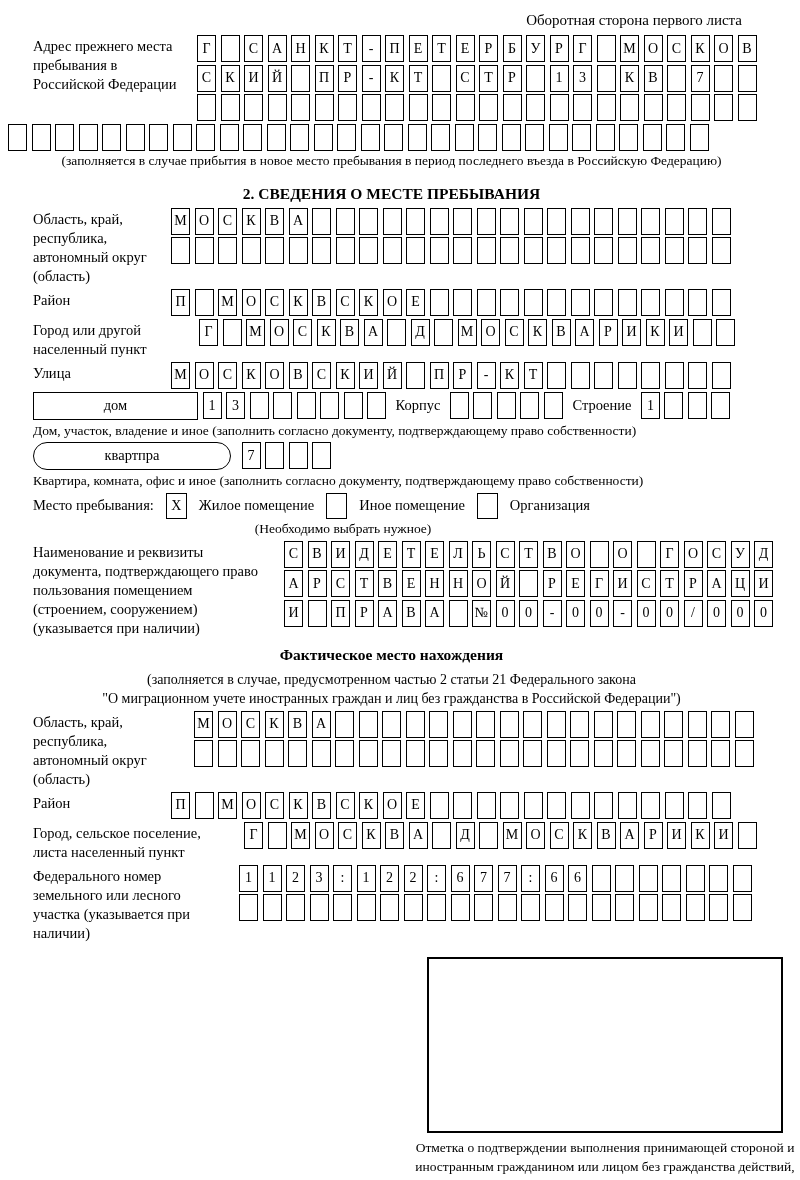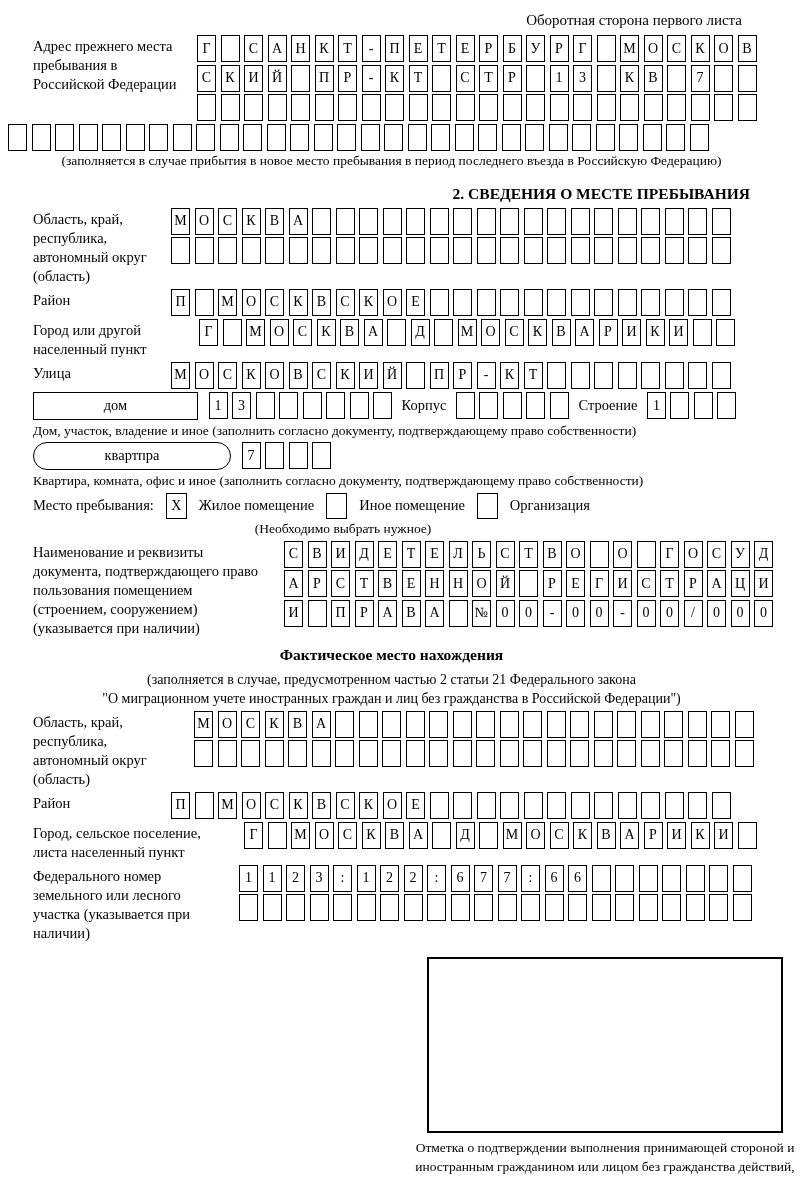--- a/index.html
+++ b/index.html
@@ -16,26 +16,26 @@
 
   .rows{display:flex;flex-direction:column;gap:2.5px;}
   .cells{display:flex;gap:4.5px;}
   .cell{width:17px;height:25px;border:1.6px solid #000;flex:none;
         display:inline-flex;align-items:center;justify-content:center;
         font-size:14px;background:#fff;}
   .overflow-row{margin:2.5px 0 0 -25px;}
 
   .note{font-size:13.5px;text-align:center;margin:2px 0 16px;}
   .note-left{font-size:13.5px;text-align:left;margin:2px 0 3px;}
-  .sec-title{font-weight:bold;text-align:right;font-size:15.5px;margin:6px 0 5px;}
+  .sec-title{font-weight:bold;text-align:center;font-size:15.5px;margin:6px 0 5px;}
 
   .inline-row{display:flex;align-items:center;gap:4.5px;margin:3px 0;}
   .namebox{border:1.6px solid #000;height:26px;flex:none;
            display:flex;align-items:center;justify-content:center;font-size:14.5px;}
-  .dom-box{width:163px;margin-right:6px;}
+  .dom-box{width:163px;}
   .kv-box{width:196px;margin-right:6px;border-radius:14px;}
   .inline-label{font-size:14.5px;padding:0 5px;flex:none;}
 
   .mesto-row{display:flex;align-items:center;font-size:14.5px;margin-top:4px;}
   .chk{width:19px;height:24px;border:1.6px solid #000;flex:none;
        display:inline-flex;align-items:center;justify-content:center;
        font-size:14px;margin:0 12px;}
   .mesto-note{width:620px;text-align:center;font-size:13.5px;margin:2px 0 4px;}
 
   .fact-title{font-weight:bold;text-align:center;font-size:15.5px;margin:8px 0 6px;}

